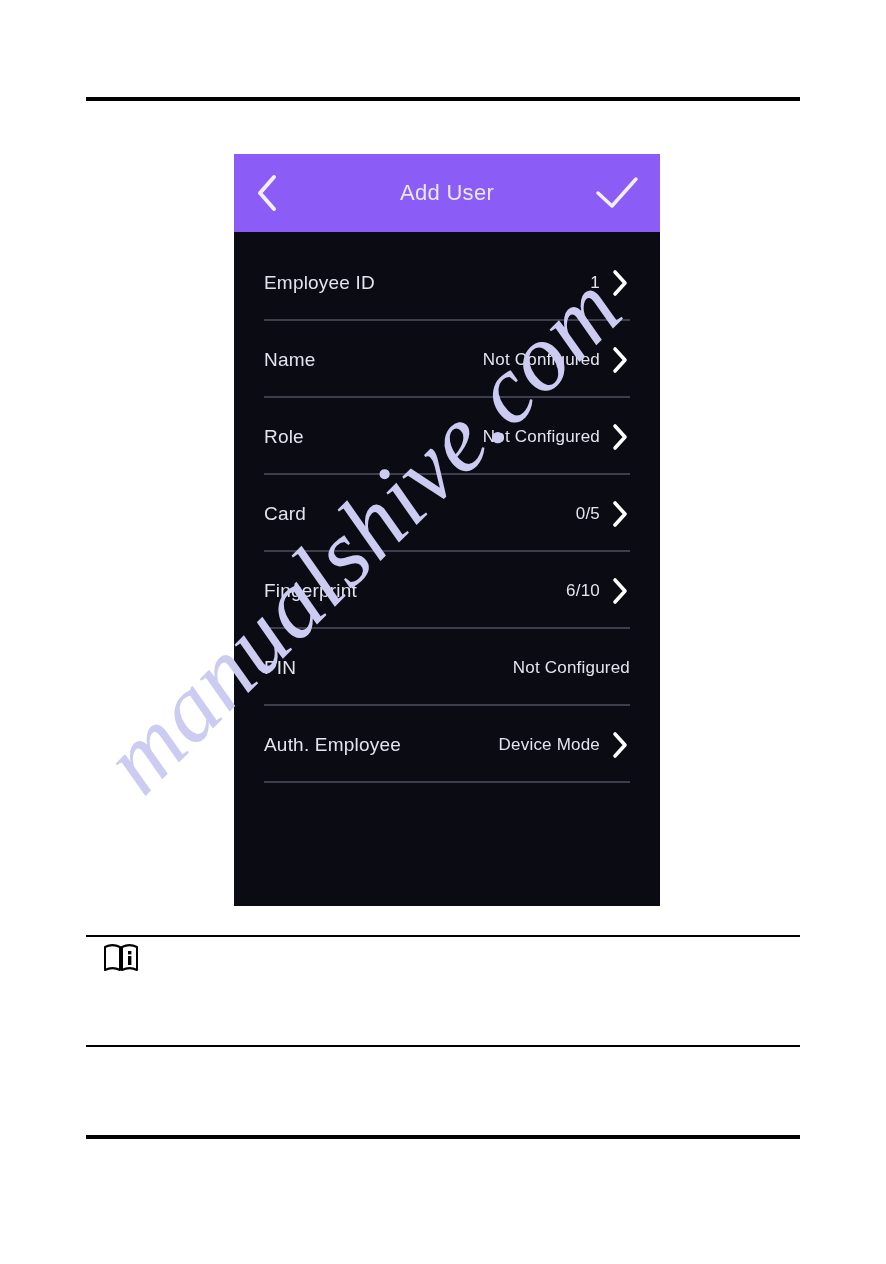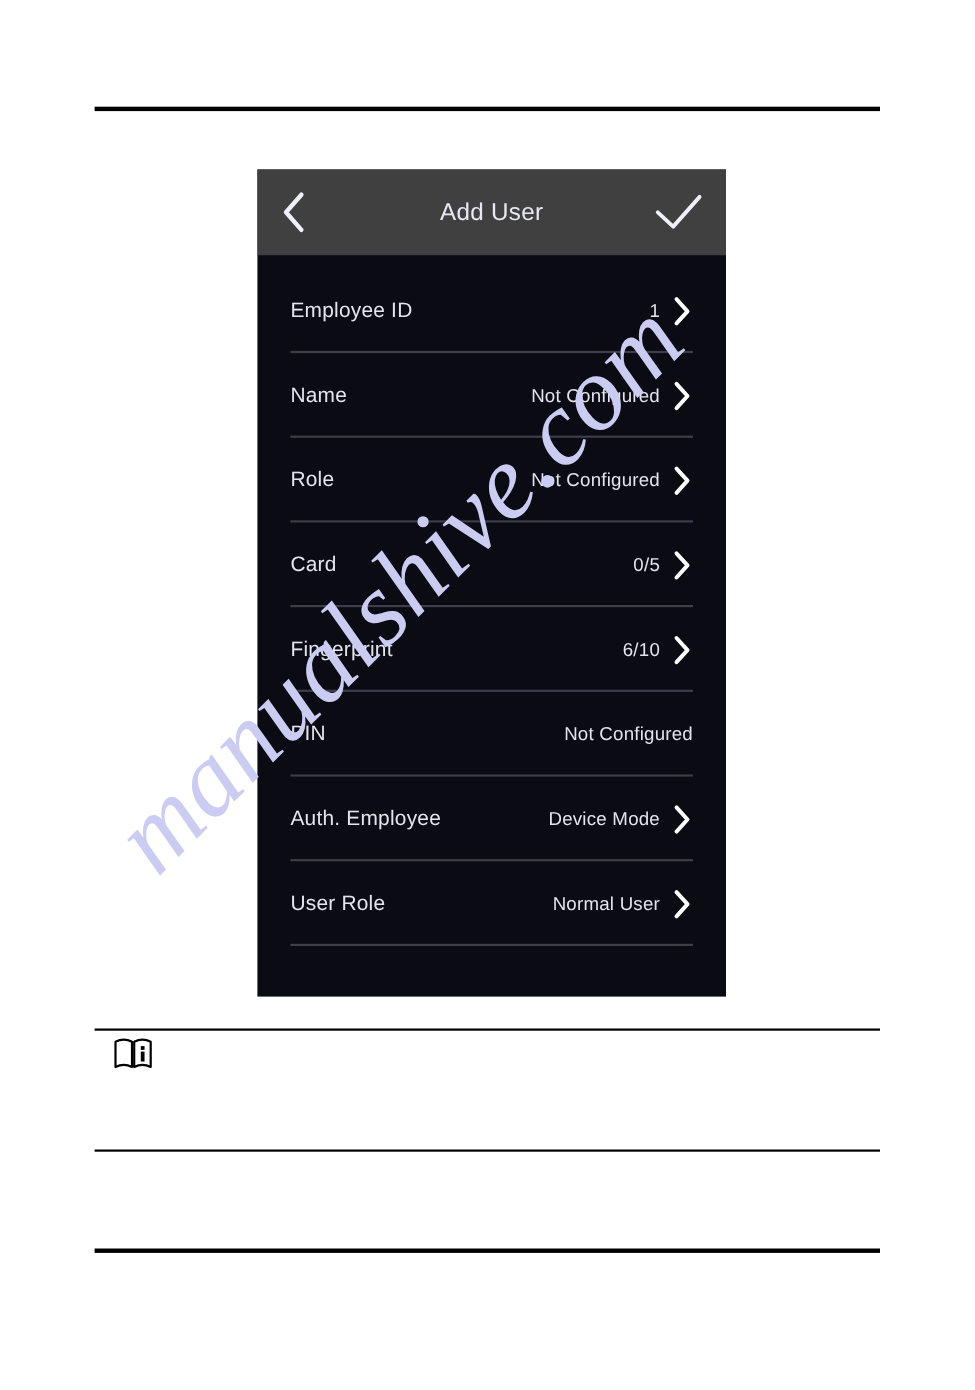--- a/index.html
+++ b/index.html
@@ -69,21 +69,21 @@
     top: 154px;
     width: 426px;
     height: 752px;
     background: #0b0b14;
     z-index: 3;
     overflow: hidden;
   }
 
   .device-header {
     height: 78px;
-    background: #404040;
+    background: #8b5cf6;
     display: flex;
     align-items: center;
     padding: 0 20px;
     box-sizing: border-box;
   }
   .header-back {
     width: 46px;
     height: 46px;
     display: flex;
     align-items: center;
@@ -266,31 +266,19 @@
         <span class="row-value">Device Mode</span>
         <span class="row-chevron">
           <svg width="18" height="28" viewBox="0 0 18 28" xmlns="http://www.w3.org/2000/svg">
             <polyline points="4,3 14,14 4,25" fill="none" stroke="#ffffff" stroke-width="3.6" stroke-linecap="round" stroke-linejoin="round"></polyline>
           </svg>
         </span>
       </span>
       <span class="row-sep"></span>
     </div>
 
-    <div class="list-row">
-      <span class="row-label">User Role</span>
-      <span class="row-right">
-        <span class="row-value">Normal User</span>
-        <span class="row-chevron">
-          <svg width="18" height="28" viewBox="0 0 18 28" xmlns="http://www.w3.org/2000/svg">
-            <polyline points="4,3 14,14 4,25" fill="none" stroke="#ffffff" stroke-width="3.6" stroke-linecap="round" stroke-linejoin="round"></polyline>
-          </svg>
-        </span>
-      </span>
-      <span class="row-sep"></span>
-    </div>
 
   </div>
 </div>
 
 <div class="watermark-layer">
   <div class="watermark-text">manualshive.com</div>
 </div>
 
 </body></html>

